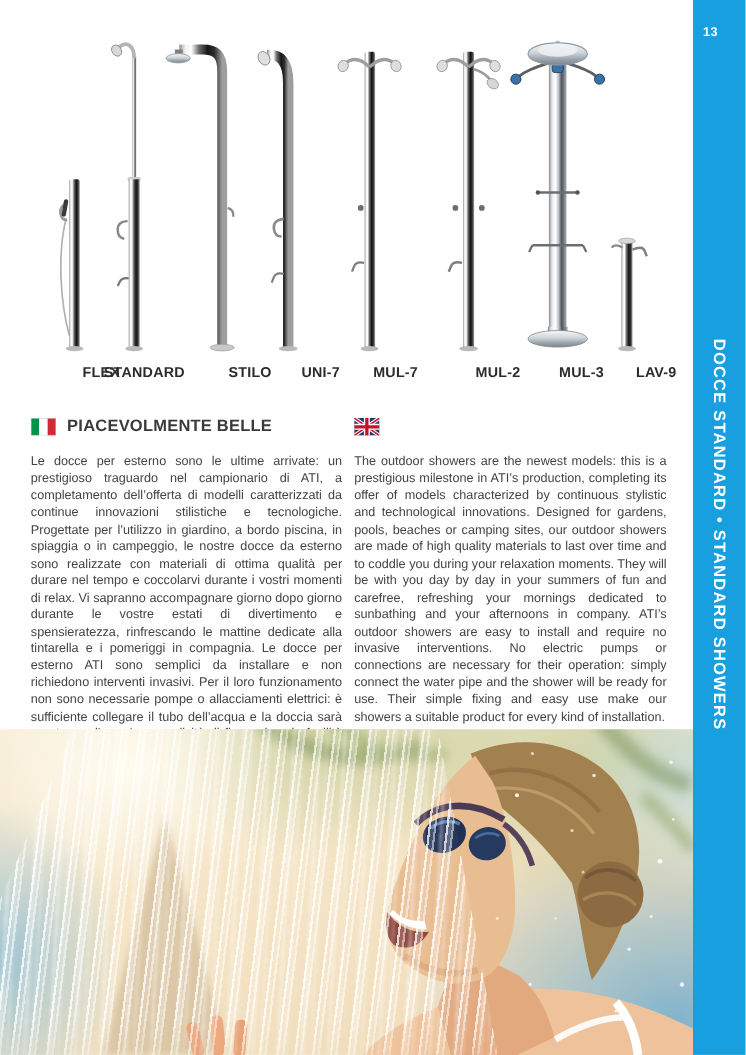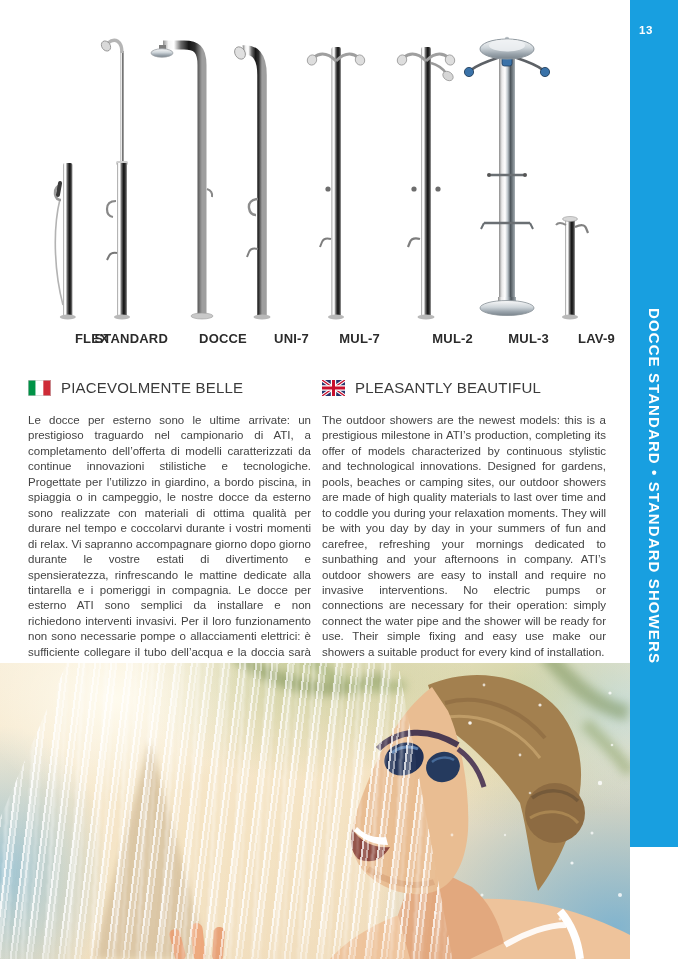--- a/index.html
+++ b/index.html
@@ -1,37 +1,37 @@
 <!DOCTYPE html>
 <html><head>
 <meta charset="utf-8">
 <style>
   html,body{margin:0;padding:0;background:#e8e8e8;}
   .page{
     position:relative;width:678px;height:959px;background:#ffffff;
     font-family:"Liberation Sans",sans-serif;overflow:hidden;margin:0 auto;
   }
   
-  .sidebar{position:absolute;left:630px;top:0;width:48px;height:847px;background:#189fe0;}
+  .sidebar{position:absolute;left:630px;top:0;width:48px;height:959px;background:#189fe0;}
   .page-number{position:absolute;top:24px;left:9px;color:#fff;font-size:11.5px;font-weight:bold;letter-spacing:.5px;}
   .sidebar-title{
     position:absolute;top:308px;left:50%;transform:translateX(-50%);
     writing-mode:vertical-rl;white-space:nowrap;
     color:#fff;font-size:15px;font-weight:bold;letter-spacing:1.1px;
   }
   
   .gallery{position:absolute;left:0;top:17px;width:632px;height:310px;}
   .labels{position:absolute;left:0;top:331px;width:632px;height:20px;}
   .plabel{position:absolute;width:92px;text-align:right;font-size:13px;font-weight:bold;color:#2b2b2b;letter-spacing:.2px;}
   
   .section{position:absolute;top:379px;}
   .section.it{left:28px;width:283px;}
   .section.en{left:322px;width:284px;}
   .sec-head{display:flex;align-items:center;gap:10px;height:17px;}
-  .sec-head h2{margin:0;font-size:15px;font-weight:normal;color:#3a3a3a;letter-spacing:.2px;}
+  .sec-head h2{margin:0;font-size:15px;font-weight:bold;color:#3a3a3a;letter-spacing:.2px;}
   .flag{flex:0 0 auto;display:block;}
   .sec-body{margin-top:17px;font-size:11.5px;line-height:15.45px;text-align:justify;color:#434343;}
   
   .photo{
     position:absolute;left:0;top:663px;width:630px;height:296px;overflow:hidden;
     background:
       radial-gradient(190px 150px at 115px 35px, rgba(255,252,240,.95), rgba(255,246,220,0) 72%),
       radial-gradient(230px 150px at 300px 5px,  rgba(168,186,120,.55), rgba(168,186,120,0) 75%),
       radial-gradient(260px 190px at 520px 30px, rgba(176,196,138,.5),  rgba(190,210,160,0) 72%),
       radial-gradient(150px 130px at 618px 45px, rgba(205,227,238,.95), rgba(205,227,238,0) 78%),
@@ -186,21 +186,21 @@
       <ellipse cx="570" cy="202" rx="7.5" ry="2.5" fill="#d8d8d8" stroke="#999" stroke-width=".6"></ellipse>
       <path d="M575,210 q9,-4 11,1 l2,5" stroke="#808080" stroke-width="2.2" fill="none"></path>
       <path d="M566,208 q-7,-4 -10,0" stroke="#8a8a8a" stroke-width="2" fill="none"></path>
       <ellipse cx="570" cy="300" rx="8" ry="2.4" fill="#b9b9b9"></ellipse>
     </g>
   </svg>
 
   <div class="labels">
     <div class="plabel" style="left:17px">FLEX</div>
     <div class="plabel" style="left:76px">STANDARD</div>
-    <div class="plabel" style="left:155px">DOCCE</div>
+    <div class="plabel" style="left:155px">STILO</div>
     <div class="plabel" style="left:217px">UNI-7</div>
     <div class="plabel" style="left:288px">MUL-7</div>
     <div class="plabel" style="left:381px">MUL-2</div>
     <div class="plabel" style="left:457px">MUL-3</div>
     <div class="plabel" style="left:523px">LAV-9</div>
   </div>
 
   <div class="section it">
     <div class="sec-head">
       <svg class="flag" width="23" height="16" viewBox="0 0 23 16">
@@ -216,21 +216,20 @@
 
   <div class="section en">
     <div class="sec-head">
       <svg class="flag" width="23" height="16" viewBox="0 0 23 16">
         <rect width="23" height="16" fill="#28346c"></rect>
         <path d="M0,0 L23,16 M23,0 L0,16" stroke="#ffffff" stroke-width="3.4"></path>
         <path d="M0,0 L23,16 M23,0 L0,16" stroke="#c8102e" stroke-width="1.4"></path>
         <path d="M11.5,0 V16 M0,8 H23" stroke="#ffffff" stroke-width="5.4"></path>
         <path d="M11.5,0 V16 M0,8 H23" stroke="#c8102e" stroke-width="3"></path>
       </svg>
-      <h2>PLEASANTLY BEAUTIFUL</h2>
     </div>
     <p class="sec-body">The outdoor showers are the newest models: this is a prestigious milestone in ATI’s production, completing its offer of models characterized by continuous stylistic and technological innovations. Designed for gardens, pools, beaches or camping sites, our outdoor showers are made of high quality materials to last over time and to coddle you during your relaxation moments. They will be with you day by day in your summers of fun and carefree, refreshing your mornings dedicated to sunbathing and your afternoons in company. ATI’s outdoor showers are easy to install and require no invasive interventions. No electric pumps or connections are necessary for their operation: simply connect the water pipe and the shower will be ready for use. Their simple fixing and easy use make our showers a suitable product for every kind of installation.</p>
   </div>
 
   <div class="photo">
     <svg width="630" height="296" viewBox="0 0 630 296">
       <defs>
         <filter id="blur3">
             <feGaussianBlur stdDeviation="3"></feGaussianBlur>
           </filter>

